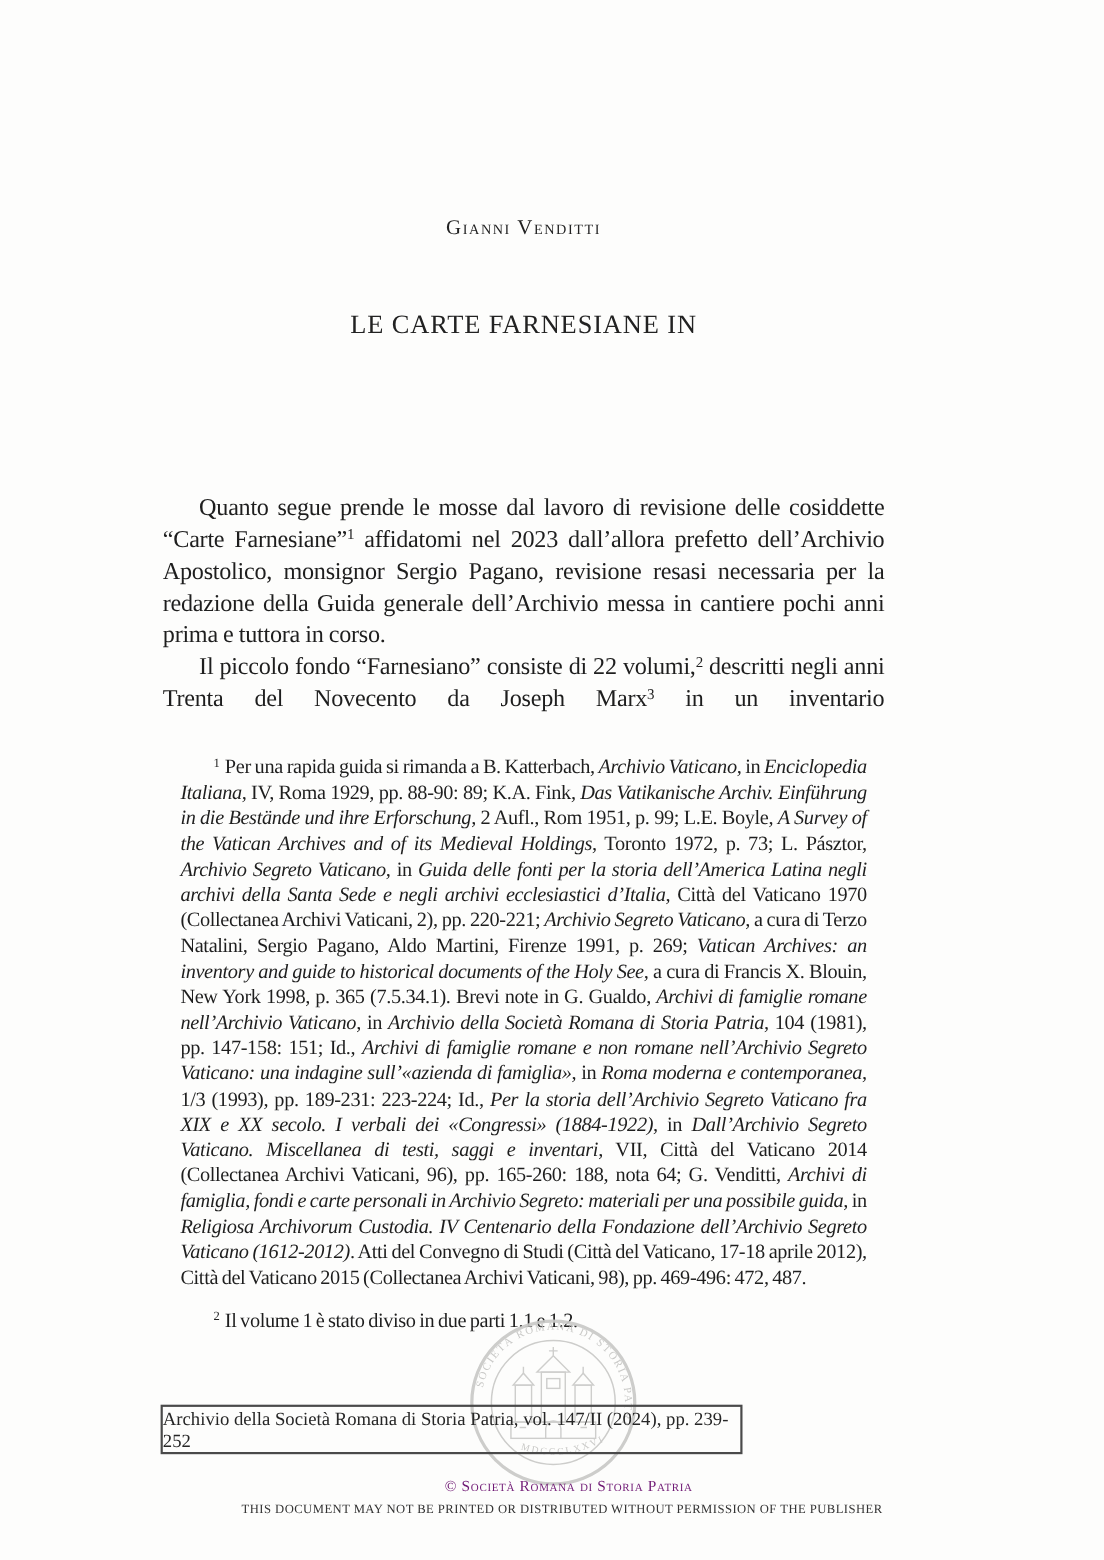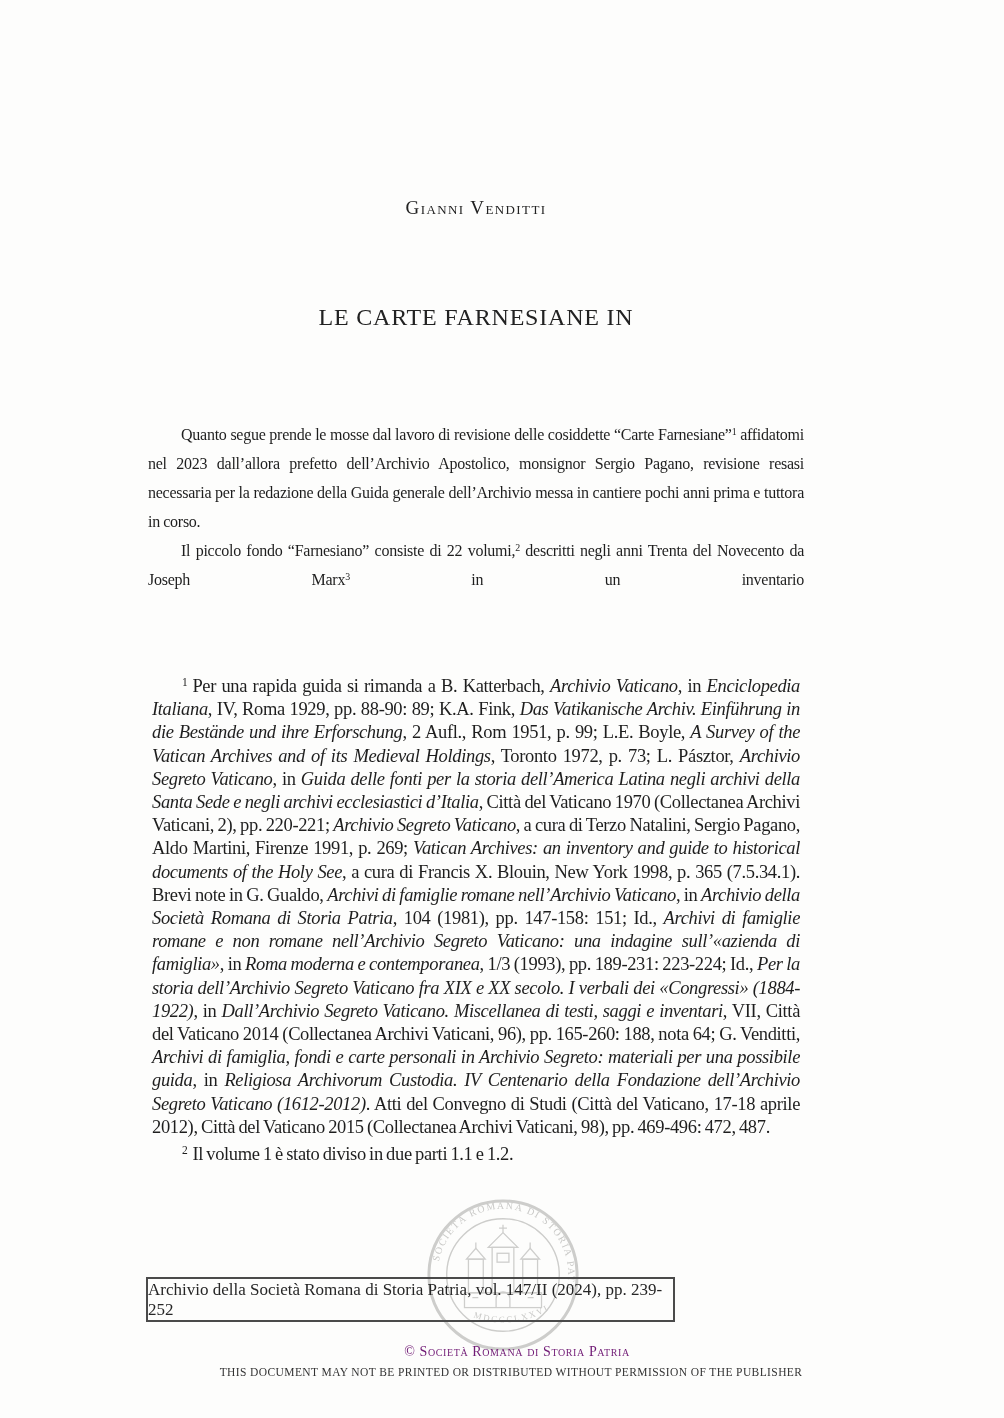--- a/index.html
+++ b/index.html
@@ -12,41 +12,41 @@
   }
   .page { position: absolute; top: 0; left: 0; width: 796px; height: 1418px; }
 
   .author {
     position: absolute; top: 197px; left: 148px; width: 656px;
     text-align: center;
     font-variant: small-caps;
     font-size: 19px; letter-spacing: 1.4px; color: #222;
   }
   .title {
-    position: absolute; top: 300px; left: 148px; width: 656px;
+    position: absolute; top: 279px; left: 148px; width: 656px;
     text-align: center;
     font-size: 24px; line-height: 35px; letter-spacing: 0.8px; color: #222;
   }
 
   .body-text {
-    position: absolute; top: 420px; left: 148px; width: 656px;
-    font-size: 16px; line-height: 29px;
+    position: absolute; top: 446px; left: 148px; width: 656px;
+    font-size: 22px; line-height: 29px;
     text-align: justify;
     letter-spacing: -0.25px; word-spacing: -0.5px;
   }
   .body-text p { margin: 0; text-indent: 33px; }
   .cont { text-align-last: justify; }
 
   .footnotes {
     position: absolute; top: 671px; left: 148px; width: 656px;
     font-size: 18.5px; line-height: 23.2px;
     text-align: justify;
     letter-spacing: -0.35px; word-spacing: -1px;
   }
-  .footnotes p { margin: 4px; text-indent: 30px; }
+  .footnotes p { margin: 16px; text-indent: 30px; }
 
   sup {
     font-size: 0.62em; line-height: 0;
     vertical-align: baseline; position: relative; top: -0.55em;
   }
   .footnotes sup { margin-right: 5px; }
   .it { font-style: italic; }
 
   .watermark {
     position: absolute; left: 424px; top: 1196px;

